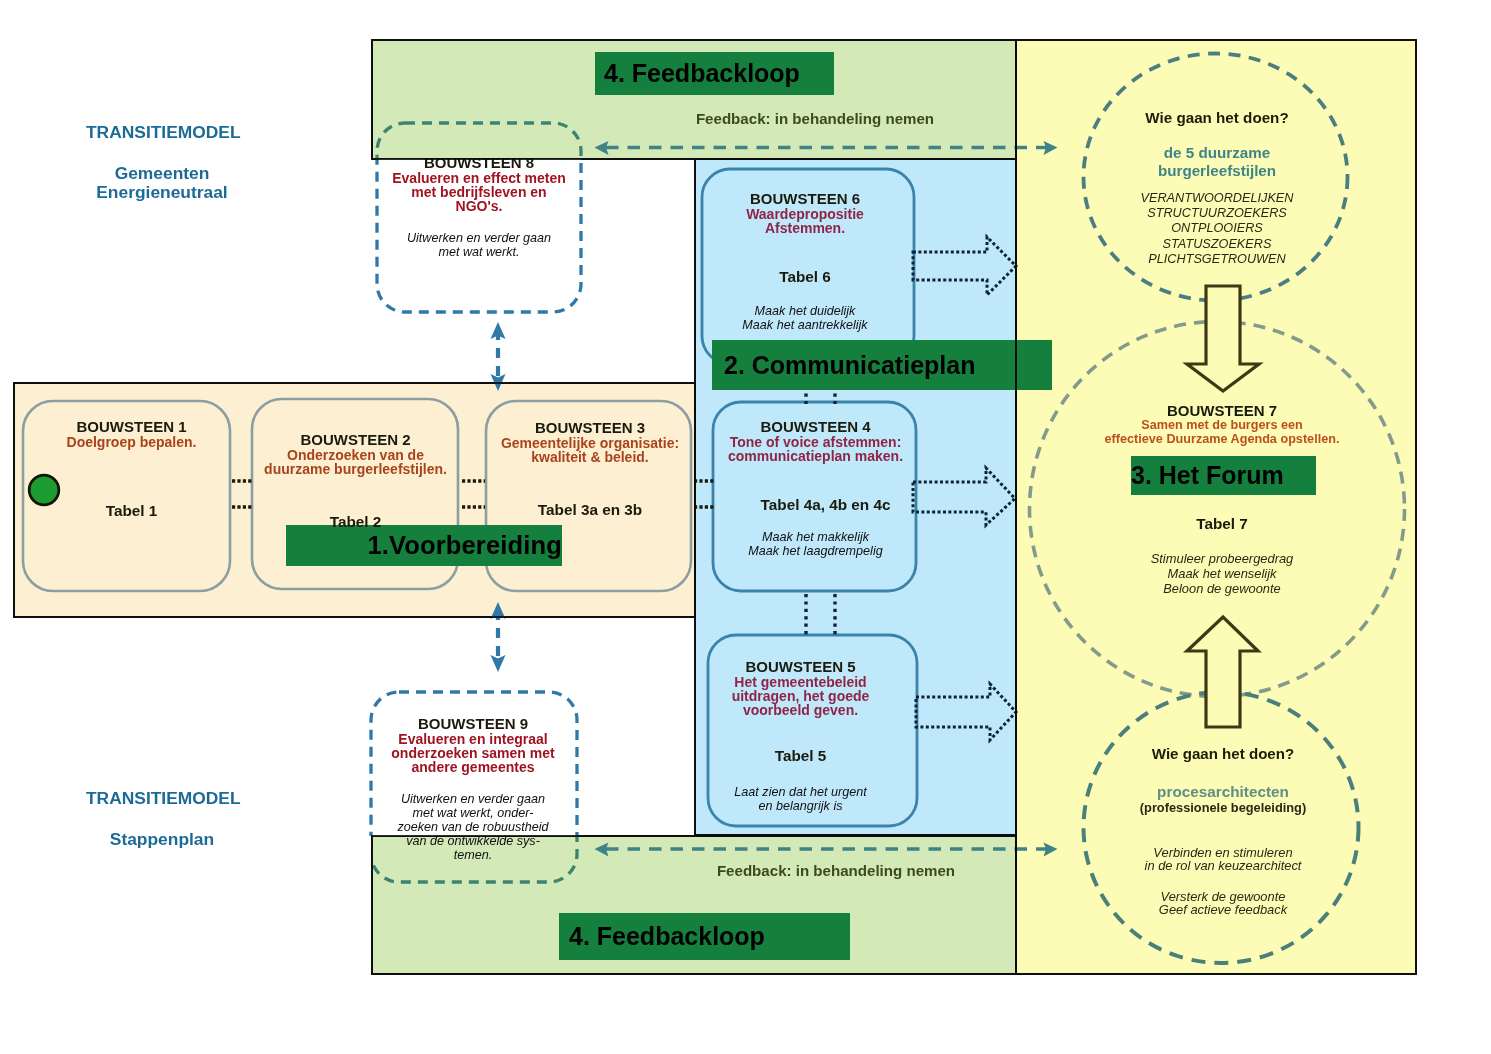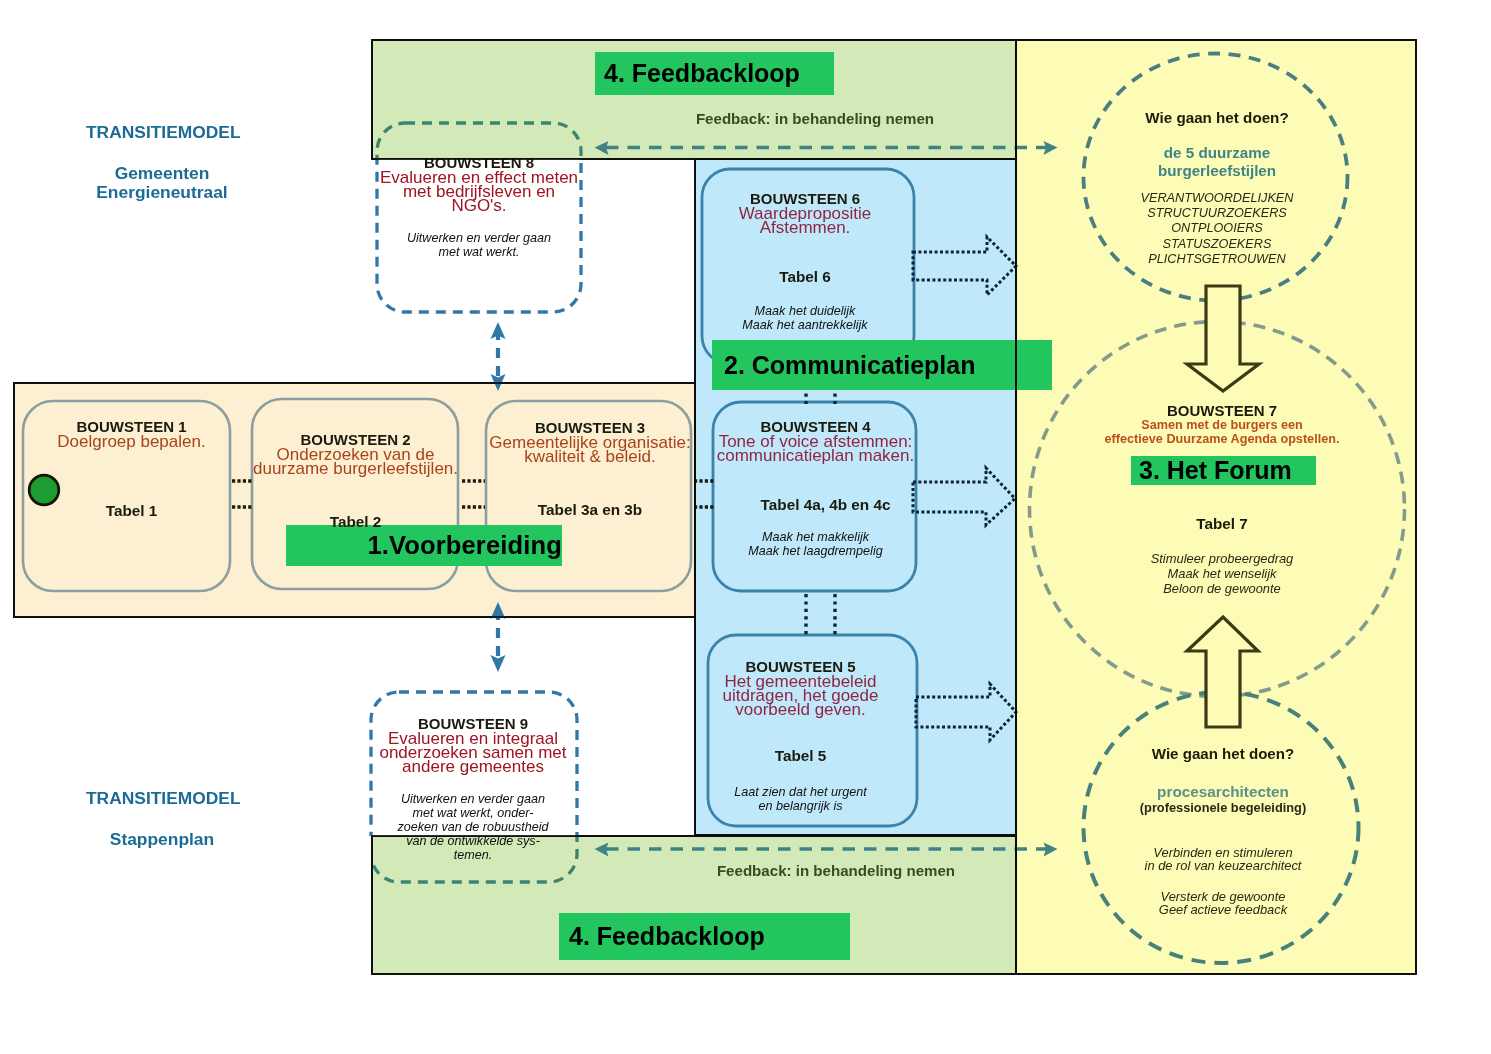--- a/index.html
+++ b/index.html
@@ -5,24 +5,24 @@
 <style>
   html,body{margin:0;padding:0;background:#ffffff;}
   body{width:1491px;height:1054px;position:relative;overflow:hidden;
        font-family:"Liberation Sans",sans-serif;-webkit-font-smoothing:antialiased;}
   #stage{position:absolute;left:0;top:0;width:1491px;height:1054px;}
   svg#diagram{position:absolute;left:0;top:0;width:1491px;height:1054px;}
   svg#overlay{position:absolute;left:0;top:0;width:1491px;height:1054px;
               pointer-events:none;z-index:5;}
   .t{position:absolute;text-align:center;line-height:1.16;}
   .bs-num{font-size:15px;font-weight:bold;color:#1a1a0d;line-height:16px;}
-  .bs-red{font-size:17px;font-weight:normal;color:#a8431c;line-height:14px;}
+  .bs-red{font-size:14px;font-weight:bold;color:#a8431c;line-height:14px;}
   .bs-tab{font-size:15.3px;font-weight:bold;color:#1a1a0d;line-height:16px;}
   .bs-it{font-size:12.6px;font-style:italic;color:#111111;line-height:14px;}
-  .banner{position:absolute;background:#22c55e;display:flex;align-items:center;
+  .banner{position:absolute;background:#15803d;display:flex;align-items:center;
           justify-content:center;font-weight:bold;color:#000000;}
   .fb{font-size:15.1px;font-weight:bold;color:#3c4a1d;}
   .sidelab{font-size:17.4px;font-weight:bold;color:#1c6b96;line-height:19px;}
 </style>
 </head>
 <body>
 
 <div id="stage">
   <svg id="diagram" viewBox="0 0 1491 1054">
 
@@ -133,21 +133,21 @@
 
   <div class="banner" style="left:595px;top:52px;width:239px;height:43px;font-size:25px;justify-content:flex-start;padding-left:9px;box-sizing:border-box;">
     <span>4. Feedbackloop</span>
   </div>
   <div class="banner" style="left:712px;top:340px;width:340px;height:50px;font-size:25px;justify-content:flex-start;padding-left:12px;box-sizing:border-box;">
     <span>2. Communicatieplan</span>
   </div>
   <div class="banner" style="left:286px;top:525px;width:276px;height:41px;font-size:25.5px;letter-spacing:0.16px;justify-content:flex-end;padding-left:35px;box-sizing:border-box;">
     <span>1.Voorbereiding</span>
   </div>
-  <div class="banner" style="left:1131px;top:456px;width:185px;height:29px;font-size:25px;justify-content:flex-start;padding-left:8px;box-sizing:border-box;">
+  <div class="banner" style="left:1131px;top:456px;width:185px;height:39px;font-size:25px;justify-content:flex-start;box-sizing:border-box;">
     <span>3. Het Forum</span>
   </div>
   <div class="banner" style="left:559px;top:913px;width:291px;height:47px;font-size:25px;justify-content:flex-start;padding-left:10px;box-sizing:border-box;">
     <span>4. Feedbackloop</span>
   </div>
 
   <div class="t fb" style="left:595px;top:110px;width:440px;">Feedback: in behandeling nemen</div>
   <div class="t fb" style="left:616px;top:862px;width:440px;">Feedback: in behandeling nemen</div>
 
   <div class="t" style="left:29px;top:419px;width:205px;">

